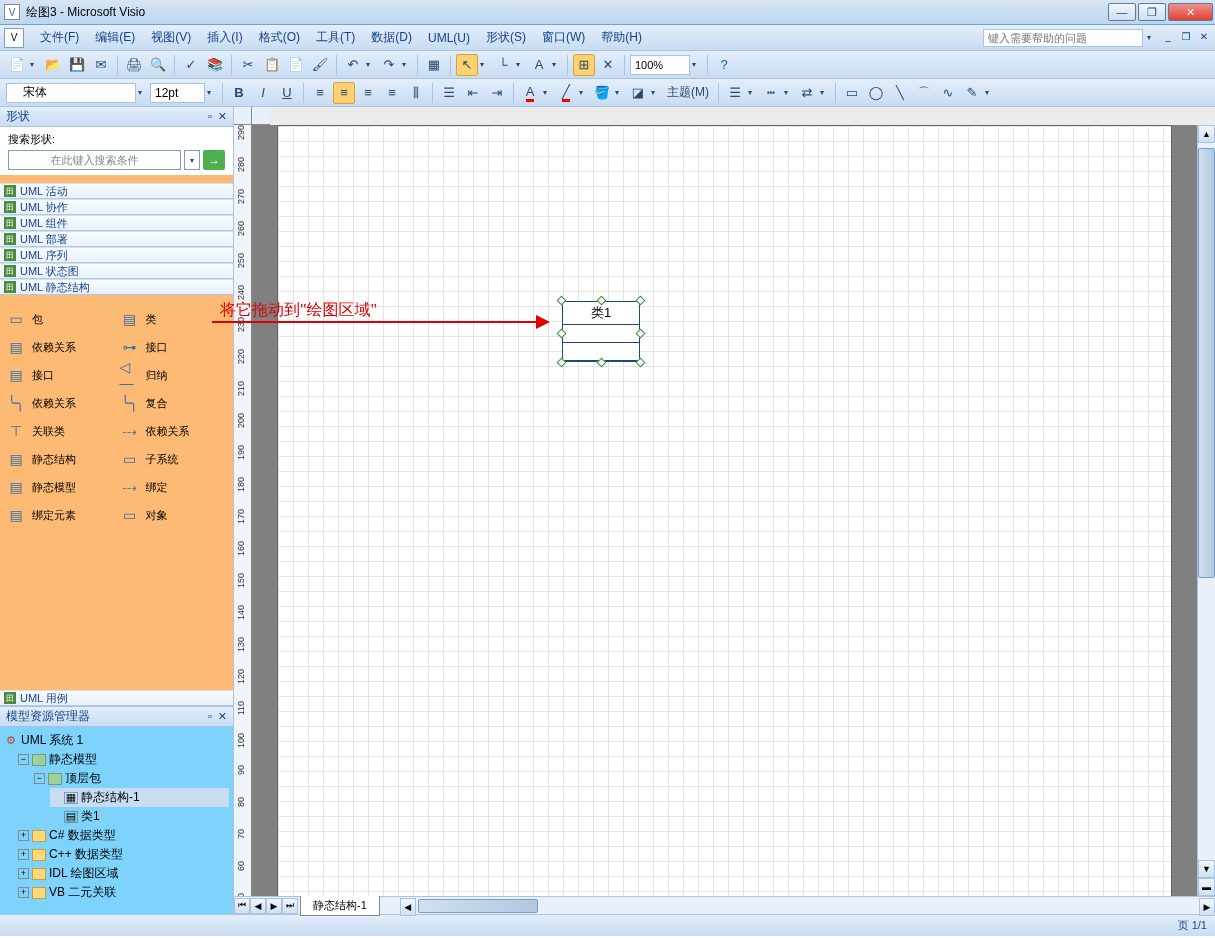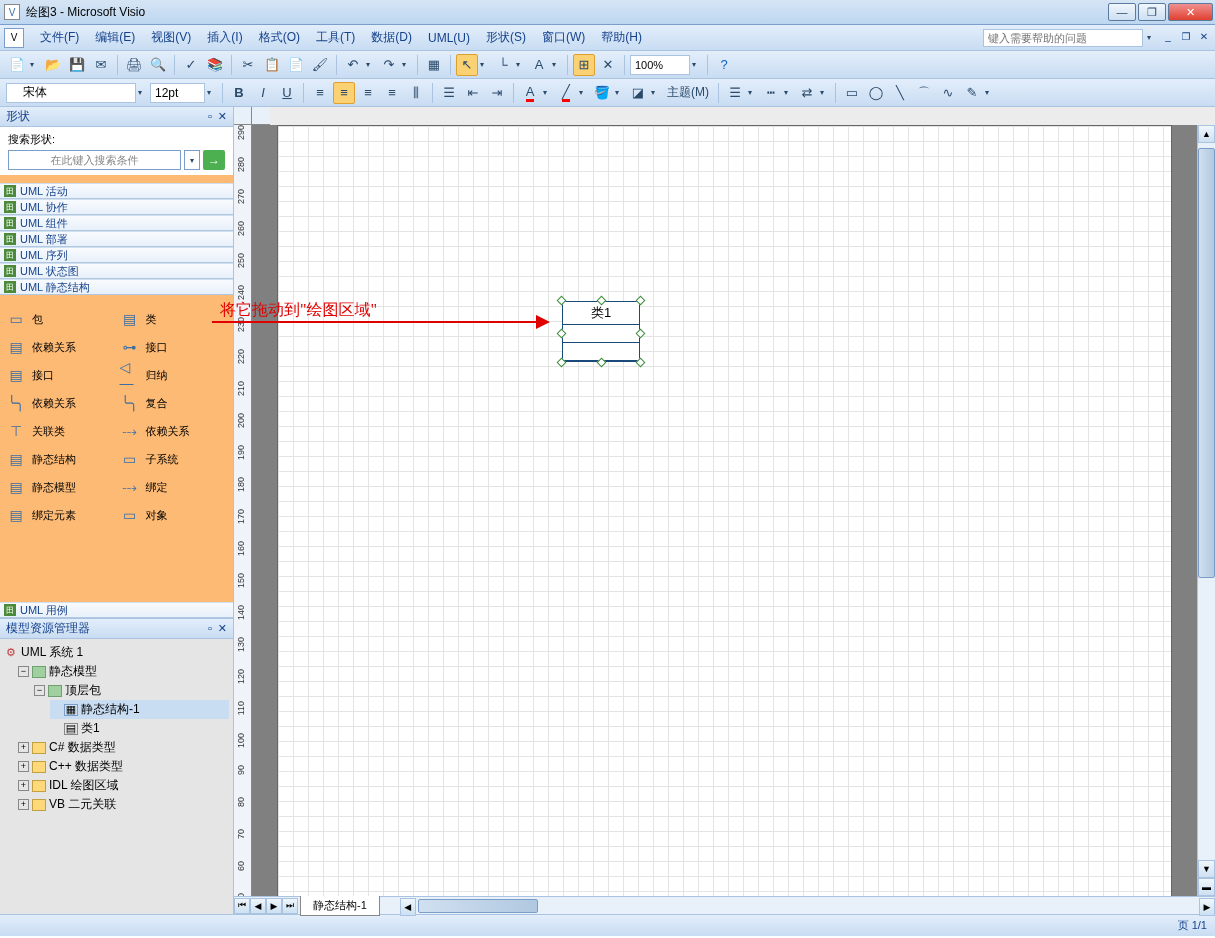--- a/index.html
+++ b/index.html
@@ -47,21 +47,21 @@
 
 .stencil-list { }
 .stencil-item { height: 16px; display: flex; align-items: center; padding: 0 4px; background: linear-gradient(#f8fbfe,#e8f0fa); border-top: 1px solid #d0e0f0; border-bottom:1px solid #b0c8e0; font-size: 11px; color:#15428b; cursor:default;}
 .stencil-icon { width: 12px; height: 12px; background:#4a8a3a; margin-right:4px; display:flex; align-items:center; justify-content:center; color:#fff; font-size:8px;}
 
 .shape-grid { padding: 4px; flex: 1; overflow: auto; display: grid; grid-template-columns: 1fr 1fr; gap: 4px 2px; align-content:start; }
 .shape-item { display: flex; align-items: center; gap: 6px; padding: 4px 2px; font-size: 11px; cursor:default;}
 .shape-glyph { width: 20px; height: 16px; display:flex; align-items:center; justify-content:center; font-size:14px; color:#3a6ea5;}
 
 
-.model-panel { height: 296px; background:#e5e5e5; border-top:1px solid #a9c3e0;}
+.model-panel { height: 208px; background:#7dd3fc; border-top:1px solid #a9c3e0;}
 .tree { padding: 4px; font-size: 12px;}
 .tree-item { display: flex; align-items: center; padding: 1px 0; gap: 3px; cursor:default;}
 .tree-item.selected { background:#c8dcf2;}
 .tree-toggle { width: 11px; height: 11px; border: 1px solid #888; display:flex; align-items:center; justify-content:center; font-size:9px; line-height:1;}
 .tree-icon { width: 14px; height: 12px; display:inline-flex; align-items:center; justify-content:center; font-size:11px;}
 .folder { background:#ffd87a; border:1px solid #c0a040;}
 .pkg { background:#a0d0a0; border:1px solid #70a070;}
 .indent1 { margin-left: 14px; } .indent2 { margin-left: 30px; } .indent3 { margin-left: 46px; }
 
 

